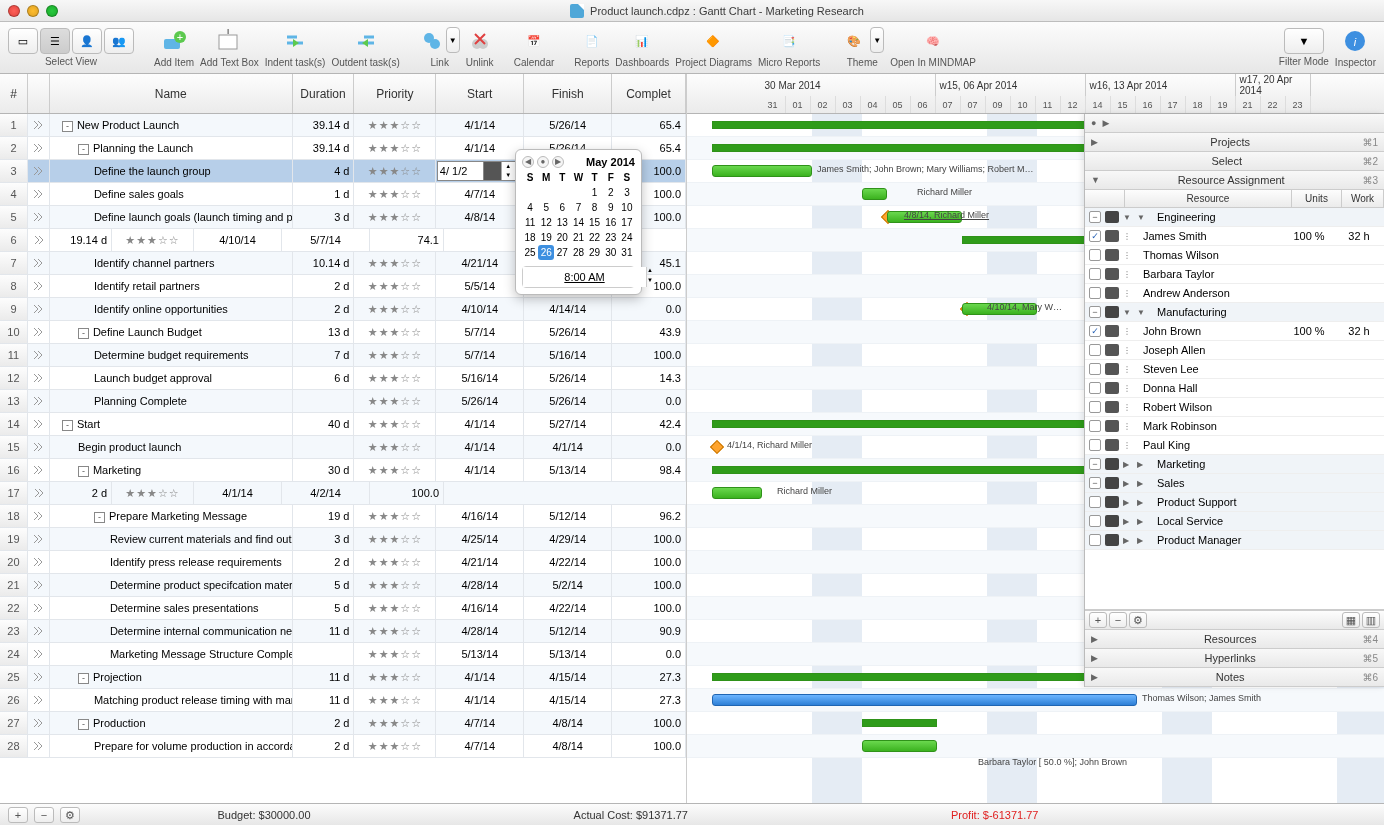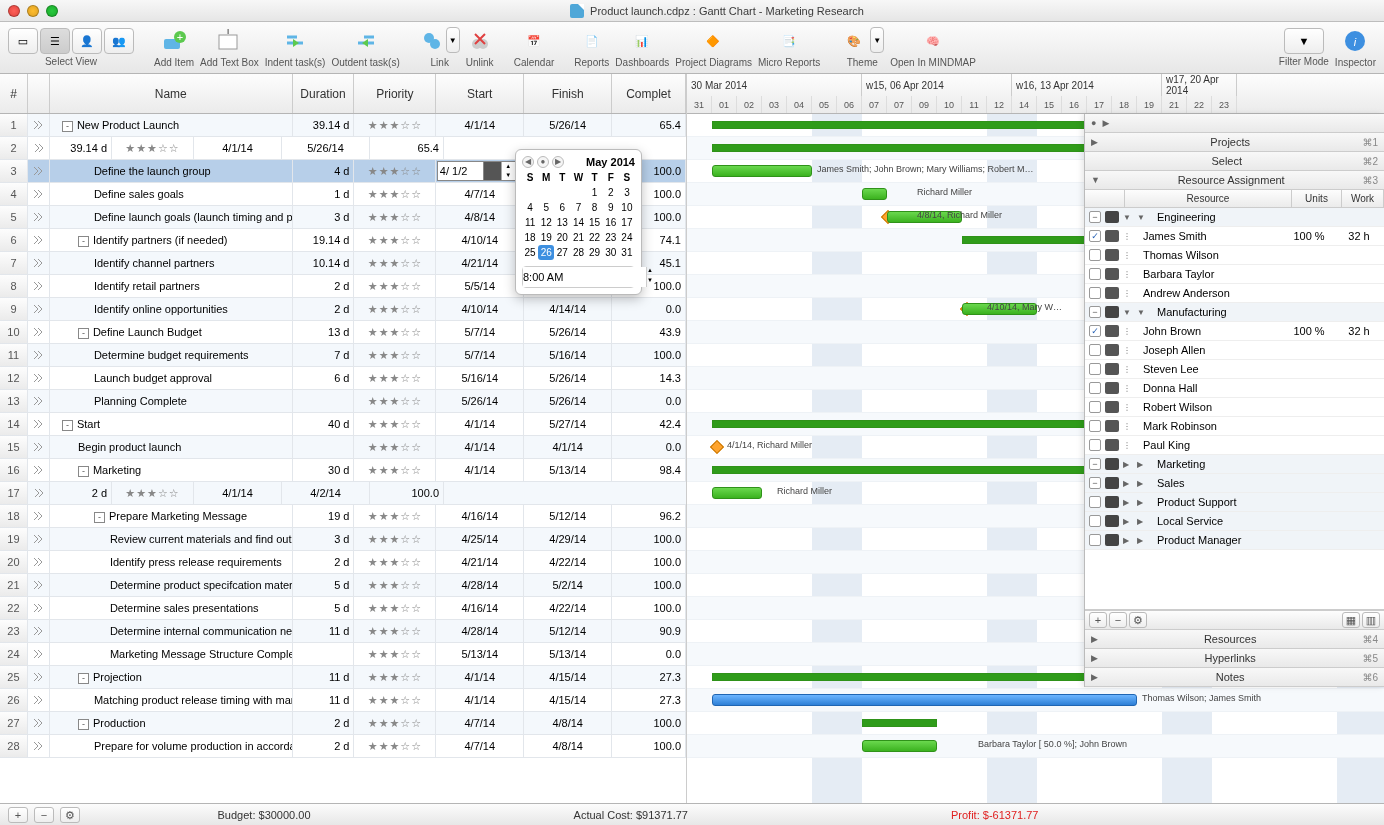--- a/index.html
+++ b/index.html
@@ -54,21 +54,21 @@
 .c-comp { width: 74px; justify-content: flex-end; padding-right: 4px; }
 .outline { display: inline-block; width: 11px; height: 11px; border: 1px solid #888; margin-right: 4px; text-align: center; line-height: 9px; font-size: 9px; color: #555; background: #fff; }
 .ind-ico { width: 12px; height: 12px; color: #777; }
 
 .start-editor { width: 86px; height: 20px; display: flex; border: 1px solid #888; background: #fff; }
 .start-editor input { border: none; width: 45px; padding: 0 2px; font-size: 11px; outline: none; }
 .start-editor .cal-btn { width: 18px; background: #555; border-left: 1px solid #888; }
 .start-editor .step { width: 14px; border-left: 1px solid #aaa; display: flex; flex-direction: column; }
 .start-editor .step div { flex: 1; text-align: center; font-size: 6px; line-height: 8px; }
 
-.timeline-head { height: 40px; background: linear-gradient(#fdfdfd,#ebebeb); border-bottom: 1px solid #b5b5b5; display: flex; flex-direction: column; }
+.timeline-head { height: 40px; background: linear-gradient(#fdfdfd,#ebebeb); border-bottom: 1px solid #b5b5b5; display: flex; flex-direction: column; align-items: center; }
 .tl-weeks { flex: 1; display: flex; }
 .tl-week { border-right: 1px solid #ccc; padding-left: 4px; font-size: 10px; color: #333; display: flex; align-items: center; }
 .tl-days { flex: 1; display: flex; }
 .tl-day { border-right: 1px solid #ddd; font-size: 9px; color: #555; text-align: center; display: flex; align-items: center; justify-content: center; }
 
 .gantt-body { position: absolute; top: 40px; left: 0; right: 0; bottom: 0; }
 .gantt-row { position: absolute; left: 0; right: 0; height: 23px; border-bottom: 1px solid #eef2f6; }
 .gantt-row.alt { background: #f6f9fc; }
 .weekend-band { position: absolute; top: 0; bottom: 0; background: rgba(150,180,210,.25); }
 .gbar { position: absolute; height: 12px; top: 5px; border-radius: 3px; background: linear-gradient(#6ad84e,#3bb21f); border: 1px solid #2f9219; }
@@ -101,21 +101,21 @@
 .insp-tools .tbtn { width: 18px; height: 16px; border: 1px solid #bbb; border-radius: 3px; background: linear-gradient(#fff,#eee); text-align: center; font-size: 11px; line-height: 14px; color: #555; }
 
 .calendar-pop { position: absolute; left: 515px; top: 149px; width: 127px; background: #fff; border: 1px solid #bbb; border-radius: 6px; box-shadow: 0 4px 12px rgba(0,0,0,.25); padding: 6px; z-index: 10; }
 .cal-nav { display: flex; align-items: center; gap: 3px; margin-bottom: 2px; }
 .cal-nav .nbtn { width: 12px; height: 12px; border-radius: 50%; border: 1px solid #bbb; background: #f5f5f5; font-size: 8px; text-align: center; line-height: 10px; color: #666; }
 .cal-title { flex: 1; text-align: right; font-weight: bold; font-size: 11px; }
 .cal-grid { width: 100%; border-collapse: collapse; }
 .cal-grid th, .cal-grid td { width: 14.28%; text-align: center; font-size: 10px; padding: 2px 0; }
 .cal-grid td.sel { background: #3d8fe0; color: #fff; border-radius: 3px; }
 .cal-time { margin-top: 6px; display: flex; border: 1px solid #ccc; border-radius: 4px; height: 22px; }
-.cal-time input { flex: 1; border: none; text-align: left; font-size: 11px; outline: none; }
+.cal-time input { flex: 1; border: none; text-align: center; font-size: 11px; outline: none; text-decoration: underline; }
 .cal-time .tstep { width: 16px; border-left: 1px solid #ccc; display: flex; flex-direction: column; }
 .cal-time .tstep div { flex: 1; font-size: 6px; text-align: center; }
 
 .statusbar { position: absolute; bottom: 0; left: 0; right: 0; height: 22px; background: linear-gradient(#fcfcfc,#e7e7e7); border-top: 1px solid #b5b5b5; display: flex; align-items: center; padding: 0 8px; gap: 6px; font-size: 12px; }
 .sb-btn { width: 20px; height: 16px; border: 1px solid #bbb; border-radius: 3px; background: linear-gradient(#fff,#eee); text-align: center; font-size: 11px; line-height: 14px; color: #555; }
 .sb-text { color: #333; }
 .sb-text.neg { color: #e02020; }
 </style>
 </head>
 <body>
@@ -282,20 +282,23 @@
     <div class="c-fin">5/26/14</div>
     <div class="c-comp">65.4</div>
         </div>
         <div class="row alt">
     <div class="c-num">2</div>
     <div class="c-ind">
             <svg class="ind-ico" viewBox="0 0 12 12">
               <path d="M2 2 L6 6 L2 10 M6 2 L10 6 L6 10" stroke="#999" fill="none"></path>
             </svg>
           </div>
+    <div class="c-name">
+            <span style="padding-left:24px"><span class="outline">-</span>Planning the Launch</span>
+          </div>
     <div class="c-dur">39.14 d</div>
     <div class="c-pri">★★★☆☆</div>
     <div class="c-start">4/1/14</div>
     <div class="c-fin">5/26/14</div>
     <div class="c-comp">65.4</div>
         </div>
         <div class="row sel">
     <div class="c-num">3</div>
     <div class="c-ind">
             <svg class="ind-ico" viewBox="0 0 12 12">
@@ -351,23 +354,20 @@
     <div class="c-start">4/8/14</div>
     <div class="c-fin">4/10/14</div>
     <div class="c-comp">100.0</div>
         </div>
         <div class="row alt">
     <div class="c-num">6</div>
     <div class="c-ind">
             <svg class="ind-ico" viewBox="0 0 12 12">
               <path d="M2 2 L6 6 L2 10 M6 2 L10 6 L6 10" stroke="#999" fill="none"></path>
             </svg>
-          </div>
-    <div class="c-name">
-            <span style="padding-left:24px"><span class="outline">-</span>Identify partners (if needed)</span>
           </div>
     <div class="c-dur">19.14 d</div>
     <div class="c-pri">★★★☆☆</div>
     <div class="c-start">4/10/14</div>
     <div class="c-fin">5/7/14</div>
     <div class="c-comp">74.1</div>
         </div>
         <div class="row">
     <div class="c-num">7</div>
     <div class="c-ind">
@@ -787,40 +787,40 @@
         <div class="gantt-row" style="top: 598px;"></div>
         <div class="gantt-row alt" style="top: 621px;"></div>
         <div class="gbar summary" style="left: 25px; width: 650px; top: 7px;"></div>
         <div class="gbar summary" style="left: 25px; width: 650px; top: 30px;"></div>
         <div class="gbar" style="left: 25px; width: 100px; top: 51px;"></div>
         <div class="glabel" style="left: 130px; top: 50px;">James Smith; John Brown; Mary Williams; Robert M…</div>
         <div class="gbar" style="left: 175px; width: 25px; top: 74px;"></div>
         <div class="glabel" style="left: 230px; top: 73px;">Richard Miller</div>
         <div class="diamond" style="left: 196px; top: 98px;"></div>
         <div class="gbar" style="left: 200px; width: 75px; top: 97px;"></div>
-        <div class="glabel" style="left: 230px; top: 96px;">4/8/14, Richard Miller</div>
+        <div class="glabel" style="left: 217px; top: 96px; text-decoration: underline;">4/8/14, Richard Miller</div>
         <div class="gbar summary" style="left: 275px; width: 375px; top: 122px;"></div>
         <div class="gbar" style="left: 450px; width: 200px; top: 143px;"></div>
         <div class="gbar" style="left: 650px; width: 50px; top: 166px;"></div>
         <div class="diamond" style="left: 275px; top: 190px;"></div>
         <div class="gbar" style="left: 275px; width: 75px; top: 189px;"></div>
         <div class="glabel" style="left: 300px; top: 188px;">4/10/14, Mary W…</div>
         <div class="gbar summary" style="left: 25px; width: 650px; top: 306px;"></div>
         <div class="diamond" style="left: 25px; top: 328px;"></div>
         <div class="glabel" style="left: 40px; top: 326px;">4/1/14, Richard Miller</div>
         <div class="gbar summary" style="left: 25px; width: 650px; top: 352px;"></div>
         <div class="gbar" style="left: 25px; width: 50px; top: 373px;"></div>
         <div class="glabel" style="left: 90px; top: 372px;">Richard Miller</div>
         <div class="gbar summary" style="left: 400px; width: 250px; top: 398px;"></div>
         <div class="gbar summary" style="left: 25px; width: 400px; top: 559px;"></div>
         <div class="gbar blue" style="left: 25px; width: 425px; top: 580px;"></div>
         <div class="glabel" style="left: 455px; top: 579px;">Thomas Wilson; James Smith</div>
         <div class="gbar summary" style="left: 175px; width: 75px; top: 605px;"></div>
         <div class="gbar" style="left: 175px; width: 75px; top: 626px;"></div>
-        <div class="glabel" style="left: 255px; top: 625px; padding-left: 36px;">Barbara Taylor [ 50.0 %]; John Brown</div>
+        <div class="glabel" style="left: 255px; top: 643px; padding-left: 36px;">Barbara Taylor [ 50.0 %]; John Brown</div>
       </div>
 
     <div class="inspector">
       <div class="insp-row" style="justify-content:flex-start">
         <span class="arr">●</span>
         <span class="arr">▶</span>
       </div>
       <div id="insp-sections">
           <div class="insp-row">
             <span class="arr">▶</span>

